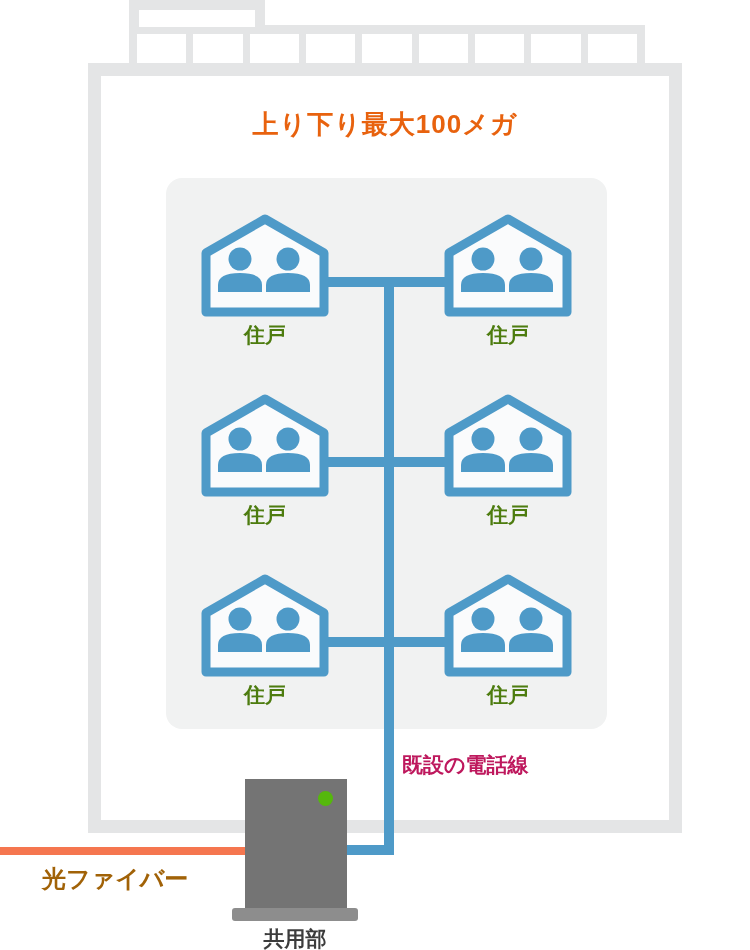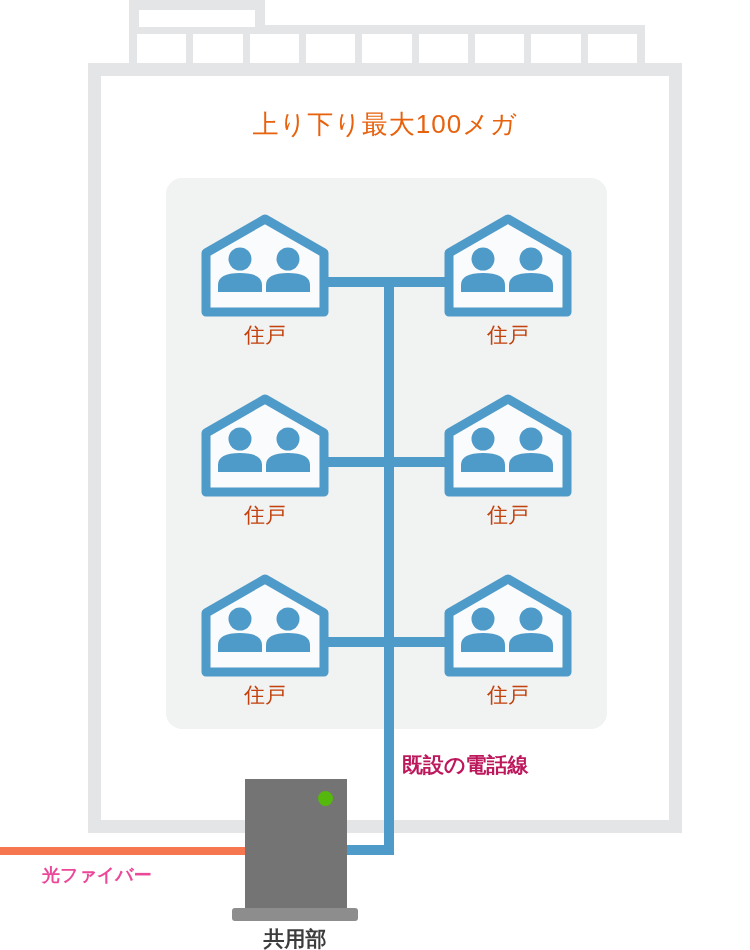--- a/index.html
+++ b/index.html
@@ -15,40 +15,40 @@
   .railing-cell{flex:1;background:#ffffff;}
   .penthouse{position:absolute;left:129px;top:0;width:136px;height:34px;background:#e4e5e6;}
   .penthouse-window{position:absolute;left:10px;top:10px;width:116px;height:17px;background:#ffffff;}
   
   .building{
     position:absolute;left:88px;top:63px;width:594px;height:770px;
     background:#ffffff;border:13px solid #e4e5e6;box-sizing:border-box;
   }
   .title{
     position:absolute;left:88px;top:107px;width:594px;text-align:center;
-    font-size:26px;font-weight:normal;color:#e8620e;letter-spacing:1px;
+    font-size:26px;font-weight:bold;color:#e8620e;letter-spacing:1px;
   }
   .panel{position:absolute;left:166px;top:178px;width:441px;height:551px;background:#f1f2f2;border-radius:16px;}
   
   .line{position:absolute;background:#4e9ac8;}
   .connector{left:325px;width:130px;height:10px;}
   .trunk{left:384px;top:277px;width:10px;height:578px;}
   .elbow{left:347px;top:845px;width:45px;height:10px;}
   .phone-label{
     position:absolute;left:402px;top:751px;font-size:21px;font-weight:bold;color:#be185d;
   }
   
   .house{position:absolute;width:130px;height:105px;}
   .unit-label{
     position:absolute;width:130px;text-align:center;
-    font-size:21px;font-weight:normal;color:#c2410c;
+    font-size:21px;font-weight:bold;color:#4d7c0f;
   }
   
   .fiber-line{position:absolute;left:0;top:847px;width:245px;height:8px;background:#f5764f;}
-  .fiber-label{position:absolute;left:42px;top:863px;font-size:18px;font-weight:bold;color:#ec4899;}
+  .fiber-label{position:absolute;left:42px;top:863px;font-size:24px;font-weight:bold;color:#a16207;}
   .device{position:absolute;left:245px;top:779px;width:102px;height:129px;background:#747474;}
   .led{position:absolute;left:73px;top:12px;width:15px;height:15px;border-radius:50%;background:#55b80c;}
   .pedestal{position:absolute;left:232px;top:908px;width:126px;height:13px;background:#8d8d8d;border-radius:3px;}
   .common-label{
     position:absolute;left:232px;top:925px;width:126px;text-align:center;
     font-size:21px;font-weight:bold;color:#3c3c3c;
   }
 </style>
 </head>
 <body>

